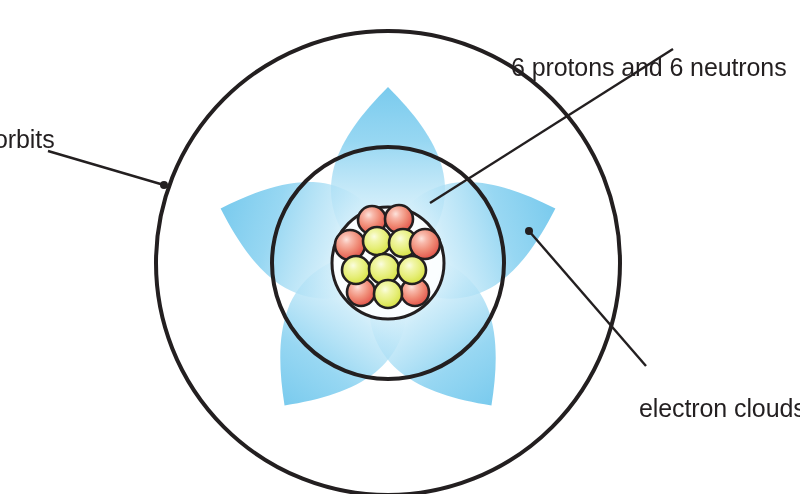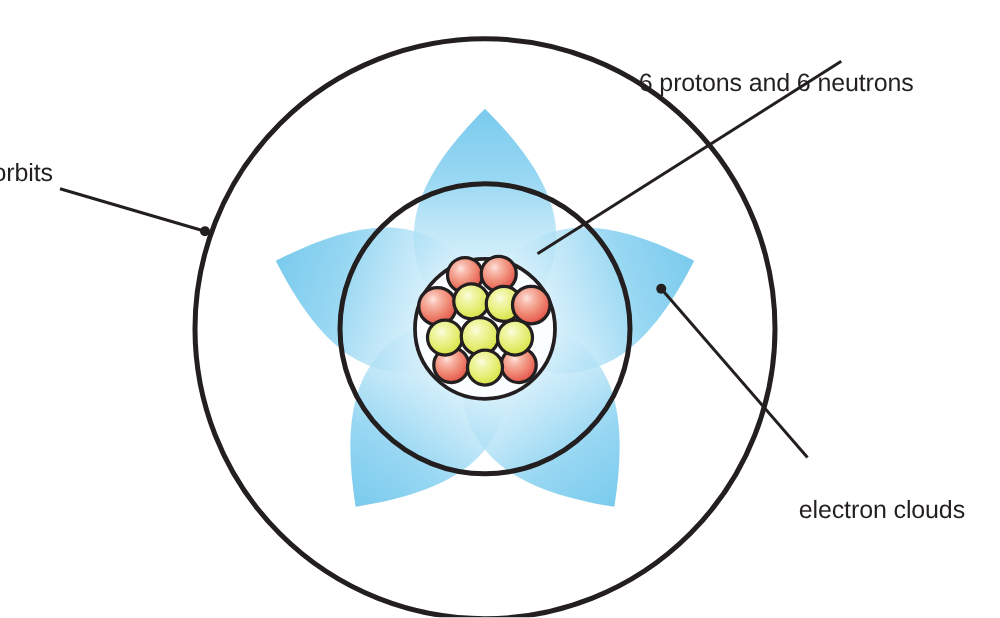--- a/index.html
+++ b/index.html
@@ -24,21 +24,21 @@
     top: 0;
     left: 0;
     width: 800px;
     height: 494px;
     display: block;
   }
   .label-text {
     position: absolute;
     color: #231f20;
     font-family: "Liberation Sans", sans-serif;
-    font-size: 20px;
+    font-size: 25px;
     line-height: 26px;
     white-space: pre;
     letter-spacing: -0.1px;
   }
   #label-orbits {
     left: -6px;
     top: 126px;
   }
   #label-nucleus {
     left: 511px;

